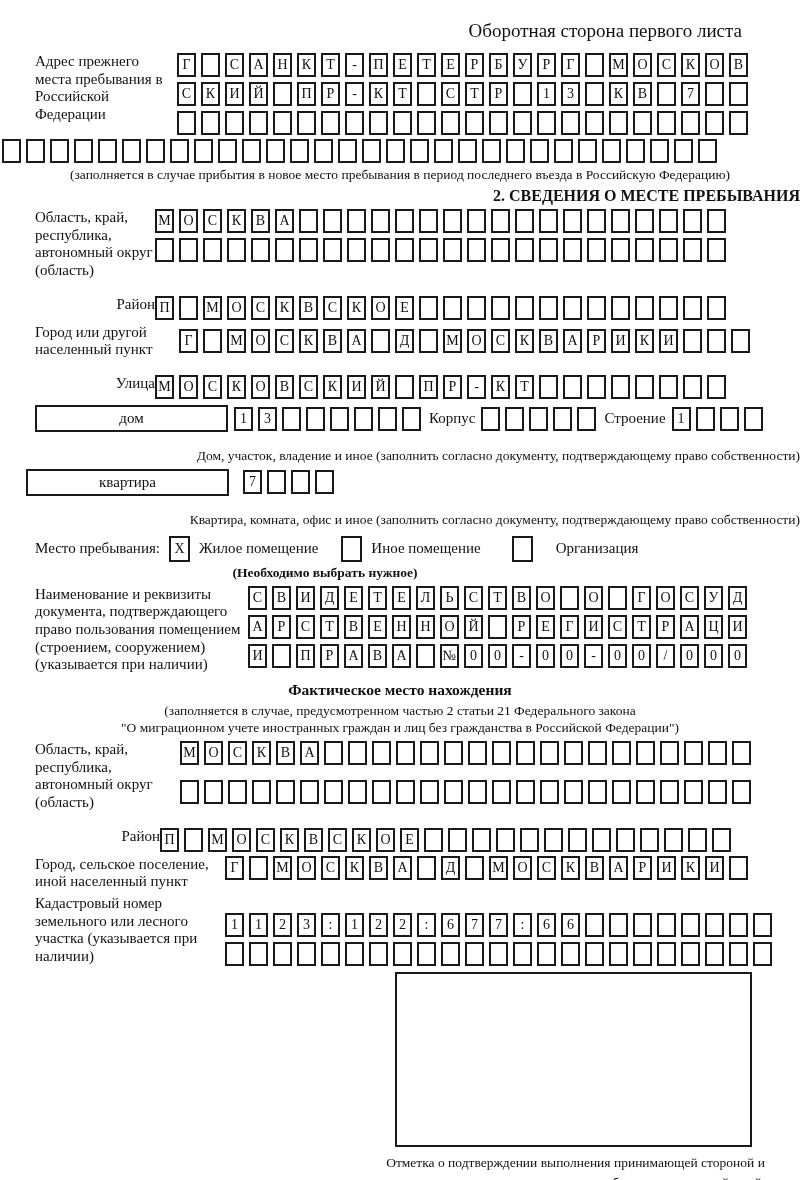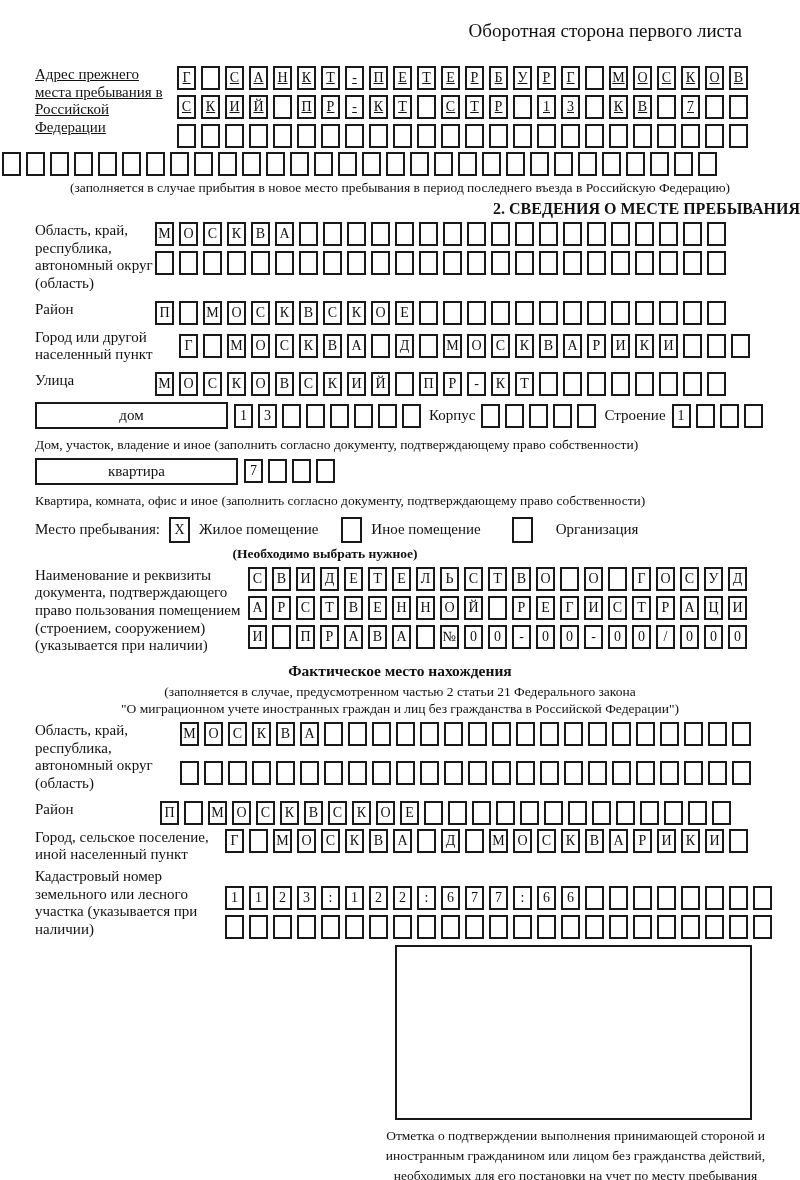--- a/index.html
+++ b/index.html
@@ -55,47 +55,47 @@
   }
   .widebox{
     border:2px solid #191919;
     height:27px;box-sizing:border-box;
     display:flex;align-items:center;justify-content:center;
     font-size:15px;background:#fff;
     flex:0 0 auto;
   }
   .house-row{display:flex;align-items:center;margin:6px 0 0 35px;font-size:15px;}
   .house-row .lbl{margin:0 6px 0 8px;flex:0 0 auto;}
-  .apt-row{display:flex;align-items:center;margin:4px 0 0 35px;}
+  .apt-row{display:flex;align-items:center;margin:4px 0 0 26px;gap:8px;}
   .stay-row{display:flex;align-items:center;margin:7px 0 0 35px;font-size:15px;gap:9px;flex-wrap:nowrap;}
   .stamp-box{
     margin:6px 0 0 395px;
     width:357px;height:175px;
     border:2px solid #191919;
     box-sizing:border-box;
     background:#fff;
   }
   .stamp-caption{
     margin:6px 0 0 378px;
     width:395px;
     text-align:center;
     font-size:13.5px;line-height:1.5;
   }
-  .mt4{margin-top:4px;} .mt2{margin-top:8px;}
+  .mt4{margin-top:4px;} .mt2{margin-top:16px;text-align:right;}
   .full-row{margin:4px 0 0 2px;}
   .cad-rows{margin-top:18px;}
 </style>
 </head>
 <body>
 
 <div class="page">
 
   <div class="hdr-right">Оборотная сторона первого листа</div>
 
-  <div class="fg" style="margin-top:24px;text-decoration:underline;">
+  <div class="fg" style="margin-top:11px;">
     <div class="fg-label w142">Адрес прежнего места пребывания в Российской Федерации</div>
     <div class="fg-rows">
       <div class="boxrow">
           <span class="cell">Г</span>
           <span class="cell"></span>
           <span class="cell">С</span>
           <span class="cell">А</span>
           <span class="cell">Н</span>
           <span class="cell">К</span>
           <span class="cell">Т</span>

